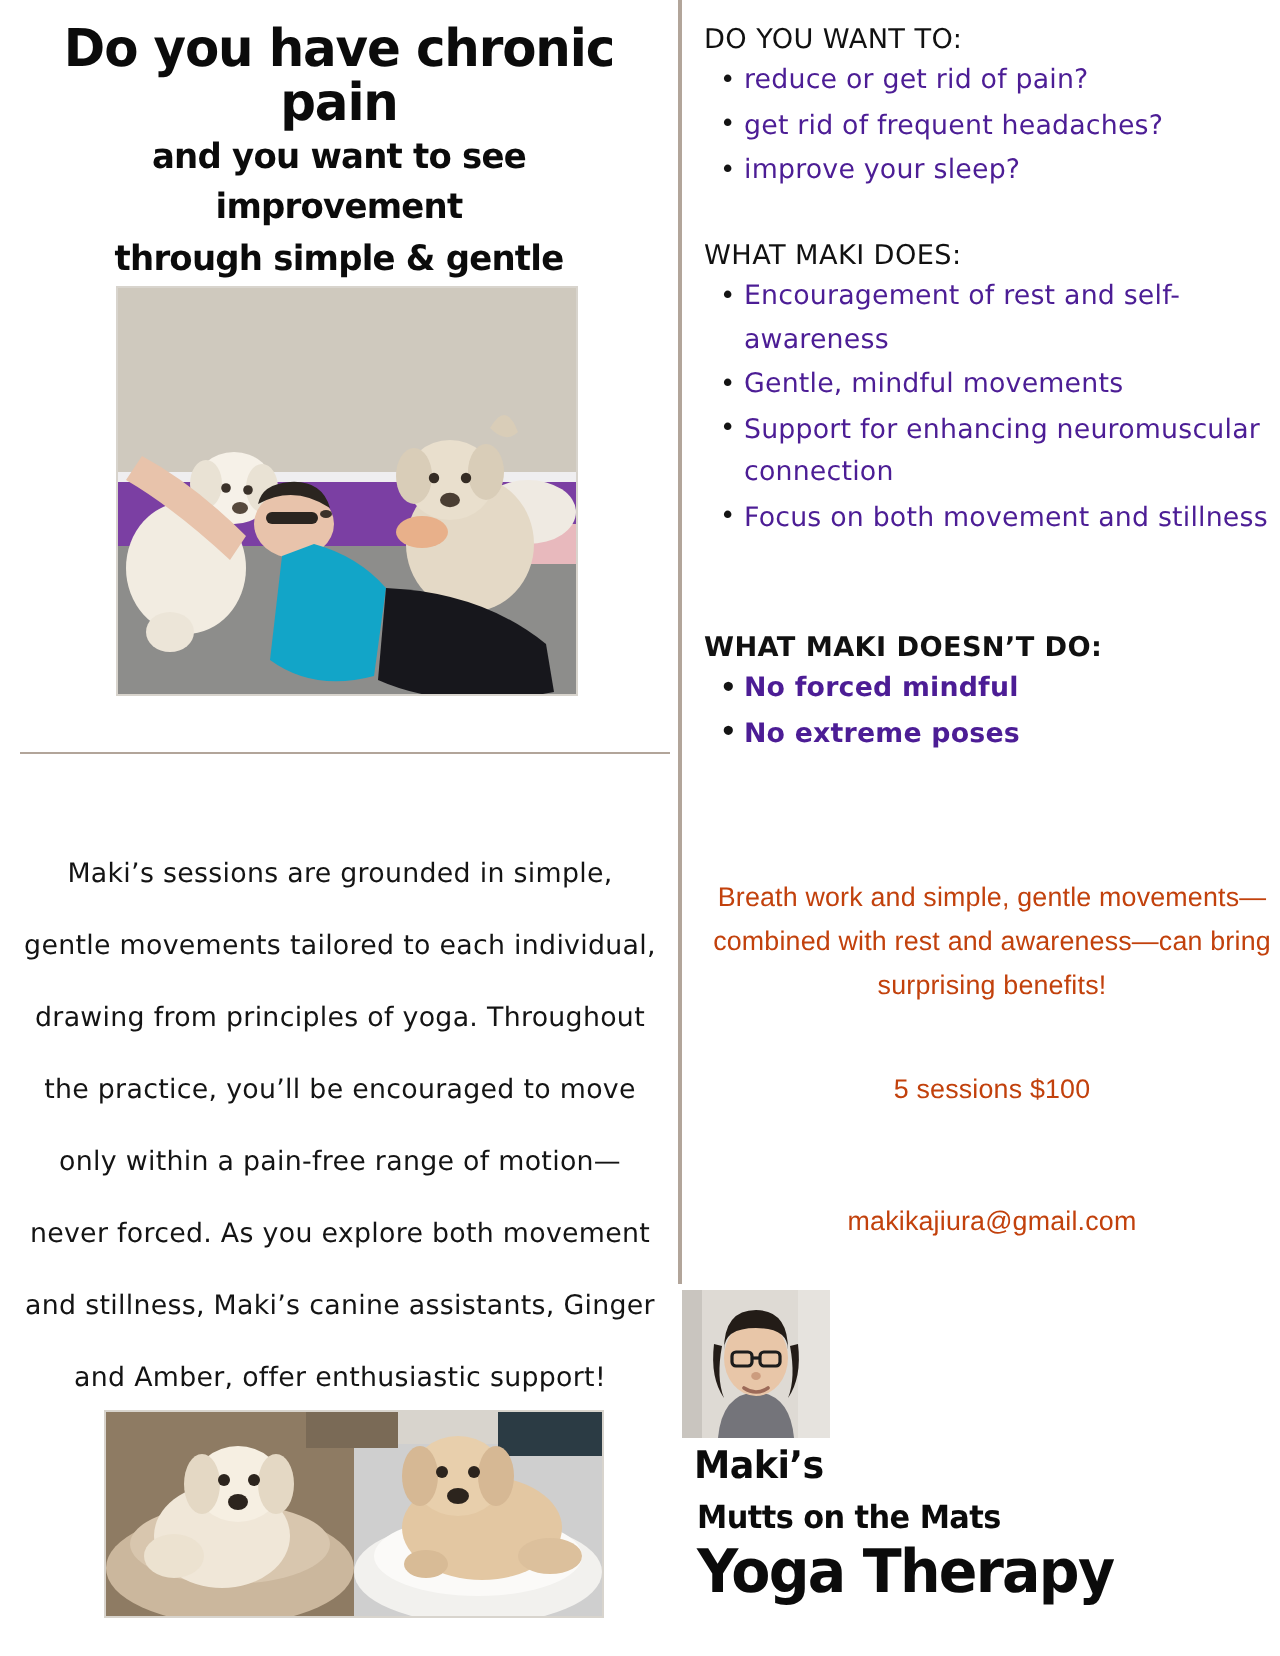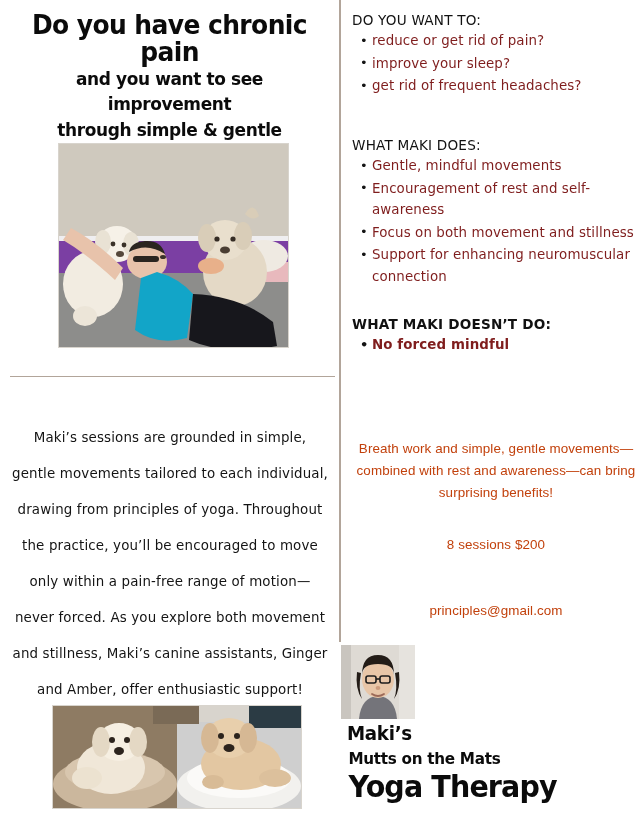--- a/index.html
+++ b/index.html
@@ -138,35 +138,35 @@
     list-style: none;
     margin: 0;
     padding: 0;
   }
   ul.bullets li {
     position: relative;
     padding-left: 20px;
     font-family: "DejaVu Sans", sans-serif;
     font-size: 13.4px;
     line-height: 21.5px;
-    color: #7f1d1d;
+    color: #4c1d95;
     letter-spacing: 0.1px;
     margin-bottom: 1px;
   }
   ul.bullets li::before {
     content: "\2022";
     position: absolute;
     left: 8px;
     top: -0.5px;
     font-size: 13px;
     color: #141414;
   }
 
   #sec-want   { top: 12px; }
-  #sec-does   { top: 120px; margin-top: 17px; }
+  #sec-does   { top: 120px; }
   #sec-doesnt { top: 316px; font-weight: bold; }
 
   .r-para {
     position: absolute;
     left: 11px;
     width: 288px;
     text-align: center;
     font-family: Liberation Sans, sans-serif;
     font-size: 13.4px;
     line-height: 22px;
@@ -323,49 +323,50 @@
   </div>
 
   <div class="v-divider"></div>
 
   <div class="right-col">
 
     <div class="r-section" id="sec-want">
       <div class="sec-head">DO YOU WANT TO:</div>
       <ul class="bullets">
         <li>reduce or get rid of pain?</li>
+        <li>get rid of frequent headaches?</li>
         <li>improve your sleep?</li>
-        <li>get rid of frequent headaches?</li>
       </ul>
     </div>
 
     <div class="r-section" id="sec-does">
       <div class="sec-head">WHAT MAKI DOES:</div>
       <ul class="bullets">
+        <li>Encouragement of rest and self-awareness</li>
         <li>Gentle, mindful movements</li>
-        <li>Encouragement of rest and self-awareness</li>
+        <li>Support for enhancing neuromuscular connection</li>
         <li>Focus on both movement and stillness</li>
-        <li>Support for enhancing neuromuscular connection</li>
       </ul>
     </div>
 
     <div class="r-section" id="sec-doesnt">
       <div class="sec-head">WHAT MAKI DOESN’T DO:</div>
       <ul class="bullets">
         <li>No forced mindful</li>
+        <li>No extreme poses</li>
       </ul>
     </div>
 
     <p class="r-para" id="para-breath">Breath work and simple, gentle movements—combined with rest and awareness—can bring surprising benefits!</p>
 
     <div class="r-para" id="pricing">
-      <div>8 sessions $200</div>
-    </div>
-
-    <div class="r-para" id="email">principles@gmail.com</div>
+      <div>5 sessions $100</div>
+    </div>
+
+    <div class="r-para" id="email">makikajiura@gmail.com</div>
 
     <div class="brand">
       <div id="photo-portrait">
         <svg width="74" height="74" viewBox="0 0 74 74">
           <rect x="0" y="0" width="74" height="74" fill="#dedad4"></rect>
           <rect x="0" y="0" width="10" height="74" fill="#c9c5bf"></rect>
           <rect x="58" y="0" width="16" height="74" fill="#e6e3de"></rect>
           <path d="M18 74 q2 -22 19 -23 q17 1 19 23 Z" fill="#74747a"></path>
           <ellipse cx="37" cy="34" rx="16" ry="19" fill="#e8c6a8"></ellipse>
           <path d="M21 30 q0 -20 16 -20 q16 0 16 20 q0 -11 -16 -11 q-16 0 -16 11 Z" fill="#231c17"></path>

